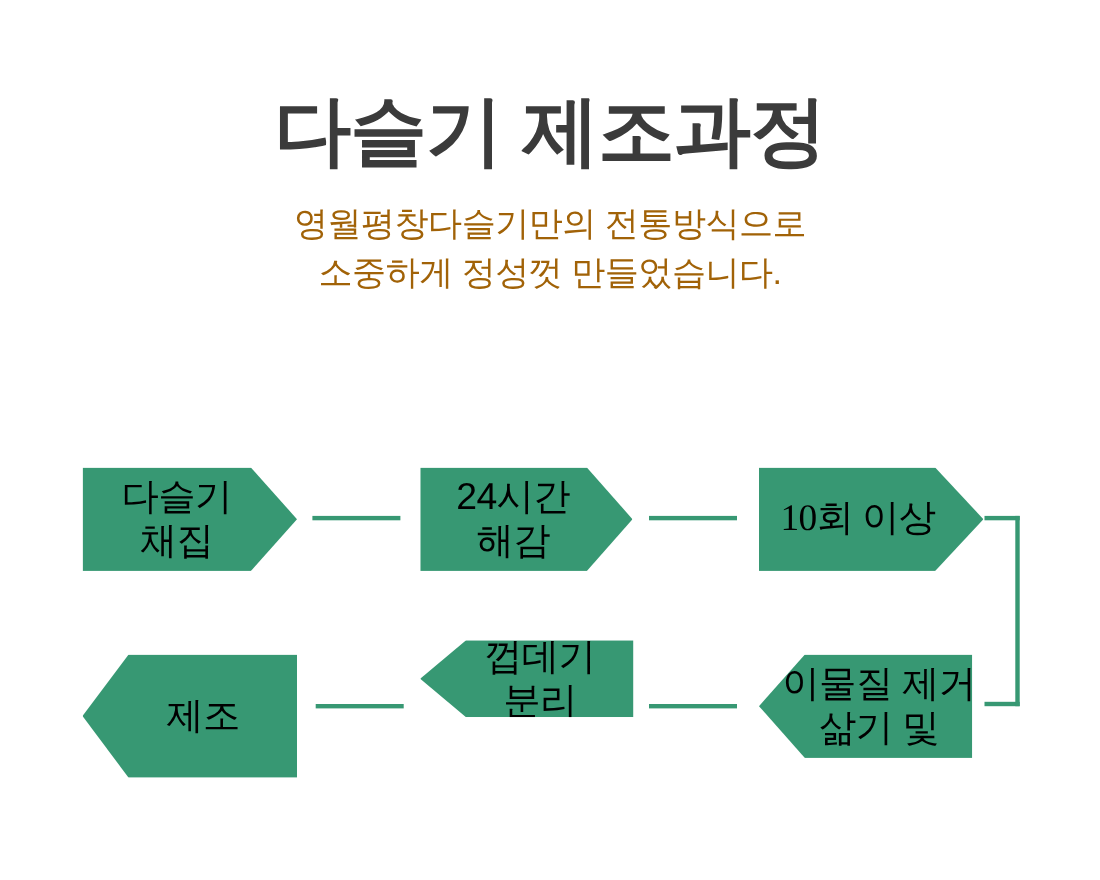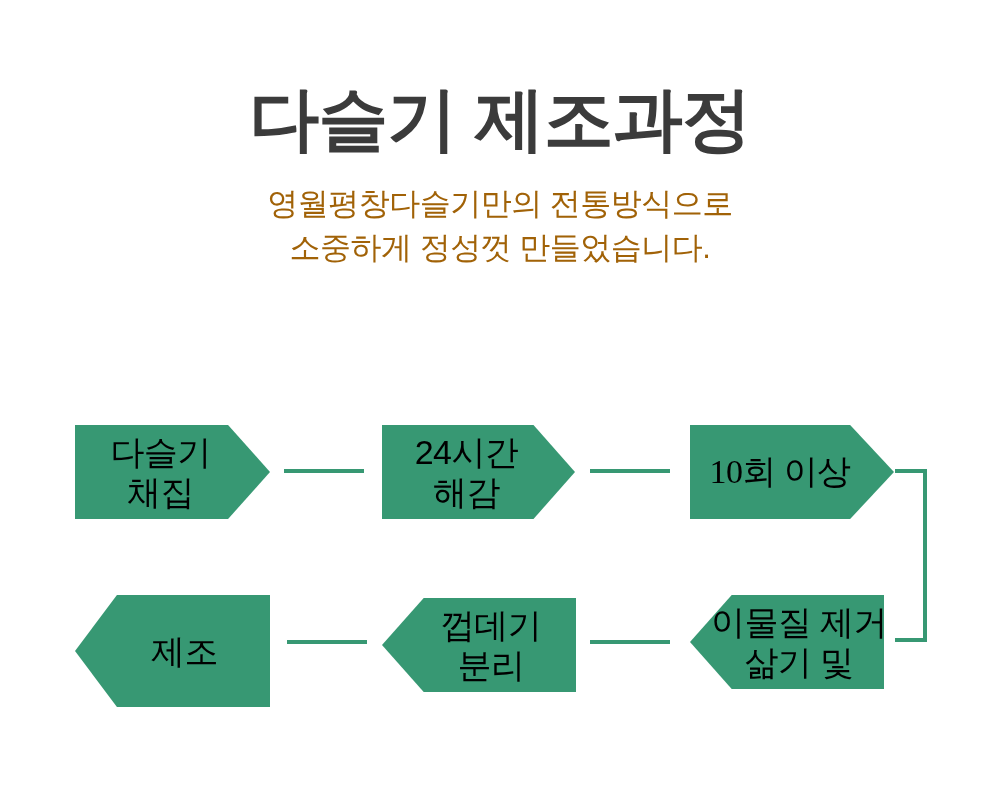--- a/index.html
+++ b/index.html
@@ -160,21 +160,21 @@
 
     <div class="chevron left" style="left:690px; top:595px; width:194px; height:94px;">
       <span class="chev-label">
         <span class="ln">이물질 제거</span>
         <span class="ln">삶기 및</span>
       </span>
     </div>
 
     <div class="connector h" style="left:590px; top:640px; width:80px;"></div>
 
-    <div class="chevron left" style="left:382px; top:598px; width:194px; height:94px;">
+    <div class="chevron left" style="left:382px; top:582px; width:194px; height:70px;">
       <span class="chev-label">
         <span class="ln">껍데기</span>
         <span class="ln">분리</span>
       </span>
     </div>
 
     <div class="connector h" style="left:287px; top:640px; width:80px;"></div>
 
     <div class="chevron left" style="left:75px; top:595px; width:195px; height:112px;">
       <span class="chev-label">

